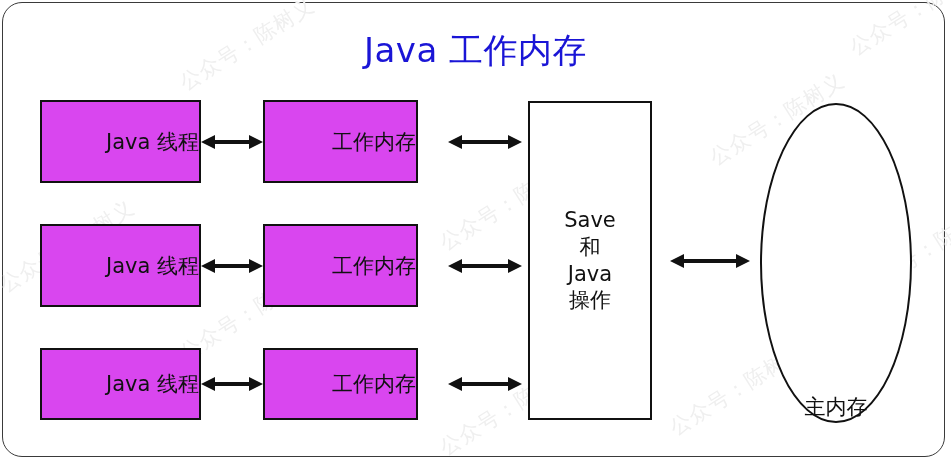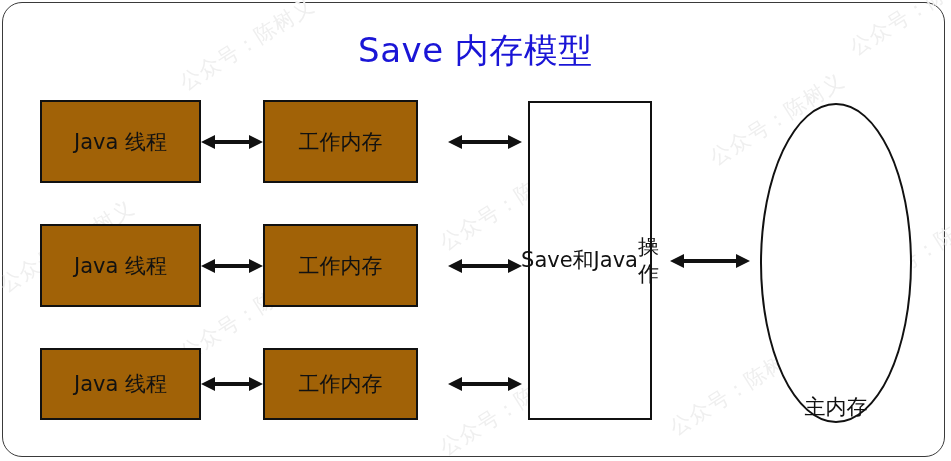--- a/index.html
+++ b/index.html
@@ -53,36 +53,36 @@
     color: #1a15d6;
     font-size: 34px;
     font-family: "DejaVu Sans", "Liberation Sans", sans-serif;
     letter-spacing: 0.5px;
     white-space: nowrap;
   }
   .node-box {
     position: absolute;
     box-sizing: border-box;
     border: 2.5px solid #111111;
-    background: #a16207;
+    background: #d946ef;
     display: flex;
     align-items: center;
-    justify-content: center;
+    justify-content: flex-end;
     font-size: 21px;
     color: #111111;
     font-family: "DejaVu Sans", "Liberation Sans", sans-serif;
     white-space: nowrap;
   }
   .center-box {
     position: absolute;
     box-sizing: border-box;
     border: 2.5px solid #111111;
     background: #ffffff;
     display: flex;
-    flex-direction: row;
+    flex-direction: column;
     align-items: center;
     justify-content: center;
     font-size: 21px;
     line-height: 1.28;
     color: #111111;
     font-family: "DejaVu Sans", "Liberation Sans", sans-serif;
   }
   .center-box span { display: block; text-align: center; }
   .ellipse-node {
     position: absolute;
@@ -114,21 +114,21 @@
     <div class="wm" style="left:170px; top:30px;">公众号：陈树义</div>
     <div class="wm" style="left:170px; top:300px;">公众号：陈树义</div>
     <div class="wm" style="left:430px; top:190px;">公众号：陈树义</div>
     <div class="wm" style="left:430px; top:395px;">公众号：陈树义</div>
     <div class="wm" style="left:660px; top:375px;">公众号：陈树义</div>
     <div class="wm" style="left:700px; top:105px;">公众号：陈树义</div>
     <div class="wm" style="left:840px; top:-5px;">公众号：陈树义</div>
     <div class="wm" style="left:850px; top:235px;">公众号：陈树义</div>
   </div>
 
-  <div class="title">Save 内存模型</div>
+  <div class="title">Java 工作内存</div>
 
   <div class="node-box" style="left:40px; top:100px; width:161px; height:83px;">
     <span>Java 线程</span>
   </div>
   <svg class="arrow" style="left:201px; top:133px;" width="62" height="18" viewBox="0 0 62 18">
     <line x1="10" y1="9" x2="52" y2="9" stroke="#111" stroke-width="4"></line>
     <polygon points="0,9 14,2 14,16" fill="#111"></polygon>
     <polygon points="62,9 48,2 48,16" fill="#111"></polygon>
   </svg>
   <div class="node-box" style="left:263px; top:100px; width:155px; height:83px;">

